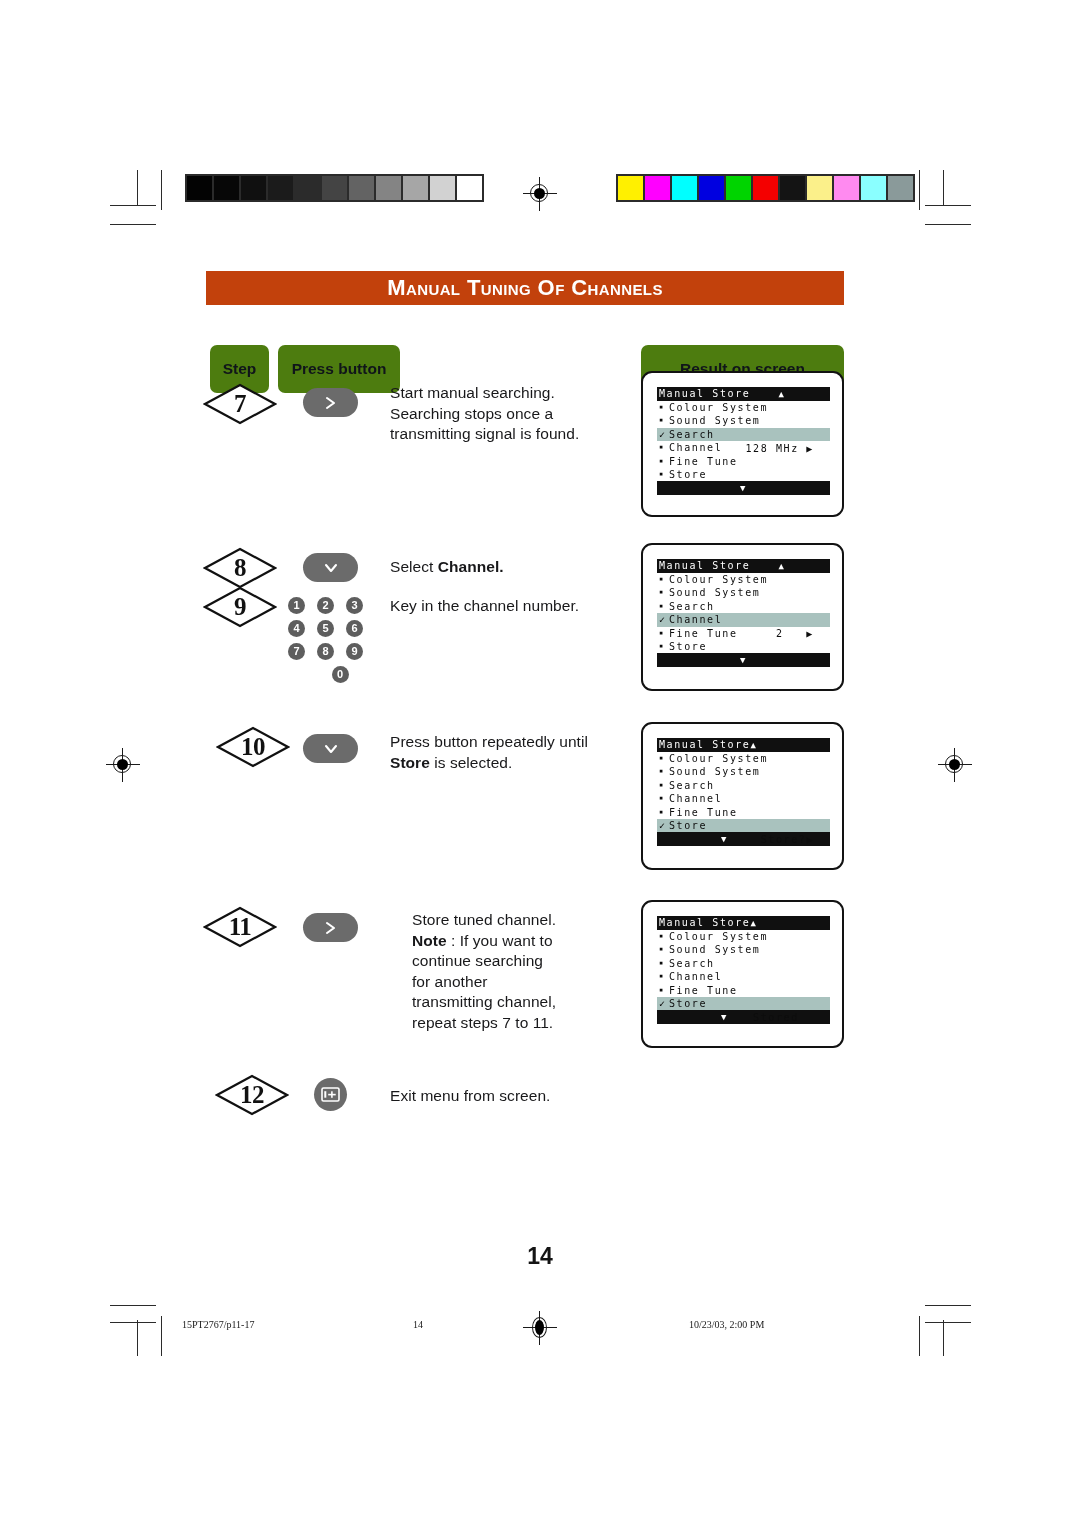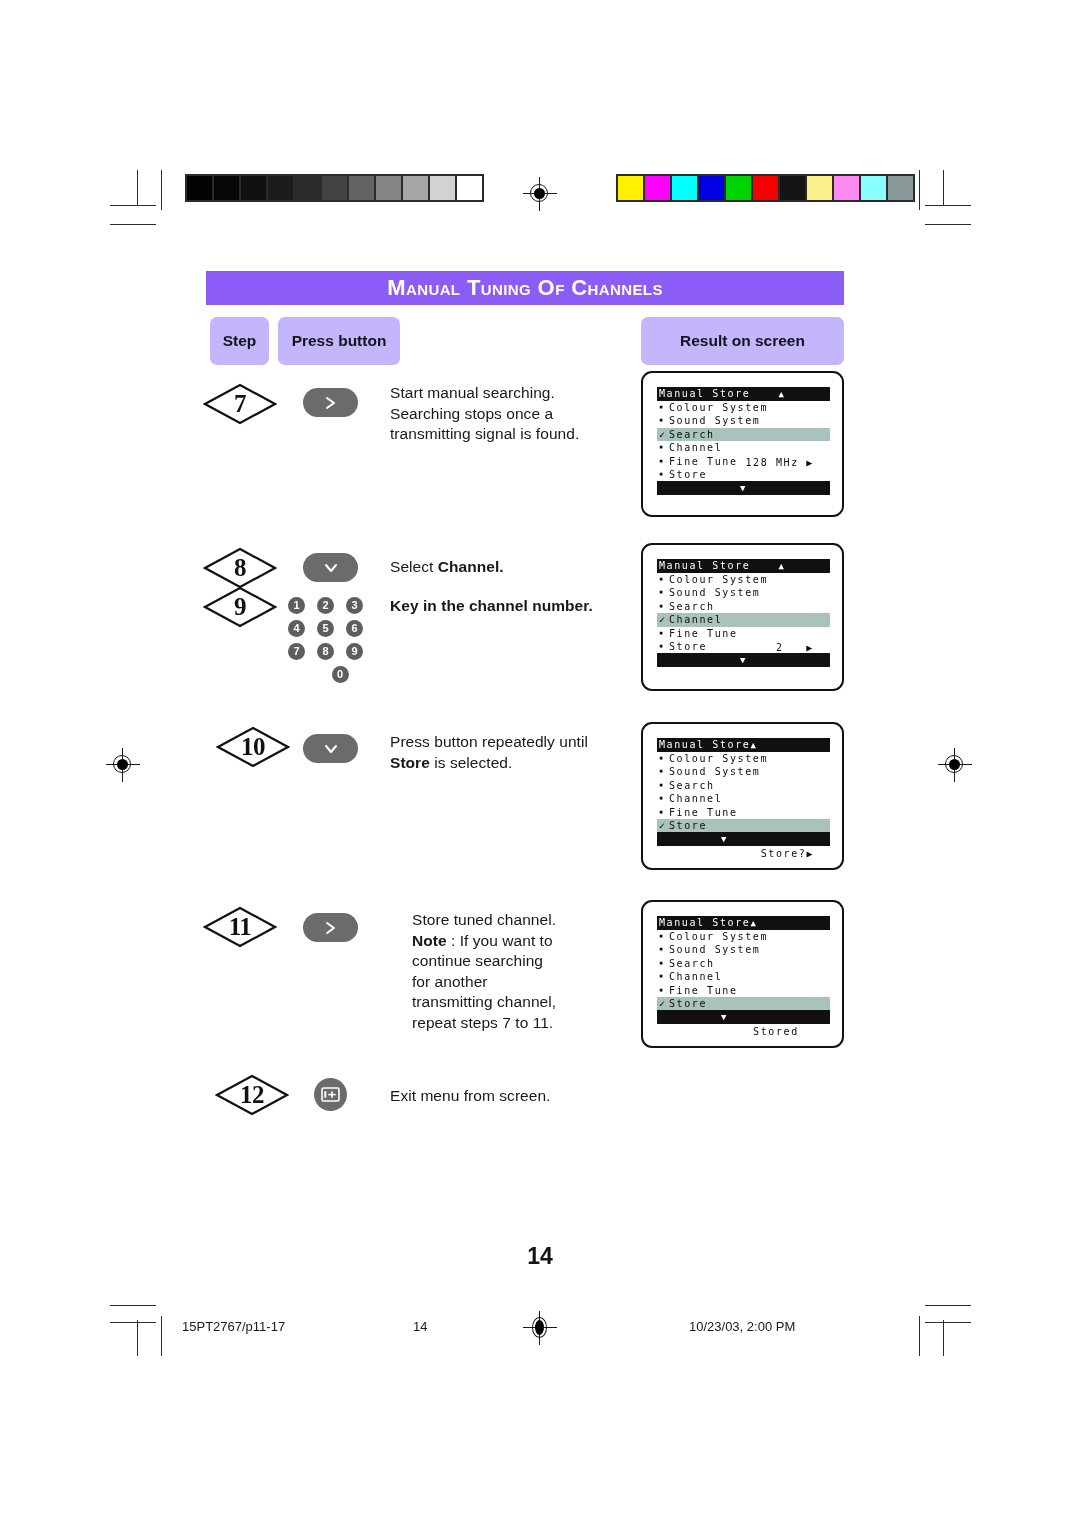--- a/index.html
+++ b/index.html
@@ -61,46 +61,47 @@
   .bar-strip .patch {
     width: 25px;
     height: 24px;
   }
 
   
   .title-bar {
     position: absolute;
     left: 206px; top: 271px;
     width: 638px; height: 34px;
-    background: #8b5cf6;
+    background: #c2410c;
     color: #ffffff;
     display: flex;
     align-items: center;
     justify-content: center;
     letter-spacing: .4px;
   }
   .title-bar .t-txt {
     font-size: 22px;
     font-weight: bold;
     font-variant: small-caps;
     text-transform: capitalize;
   }
 
   
   .tab {
     position: absolute;
-    background: #c4b5fd;
+    background: #4d7c0f;
     border-radius: 7px;
     display: flex;
     align-items: center;
     justify-content: center;
     font-size: 15.5px;
     font-weight: bold;
     color: #10151a;
     height: 48px;
+    margin-top: 28px;
   }
   #tab-step        { left: 210px; top: 317px; width: 59px; }
   #tab-press       { left: 278px; top: 317px; width: 122px; }
   #tab-result      { left: 641px; top: 317px; width: 203px; }
 
   .diamond {
     position: absolute;
     width: 74px; height: 42px;
   }
   .diamond svg { display: block; }
@@ -171,20 +172,21 @@
   }
   .osd-line {
     font-family: "DejaVu Sans Mono", monospace;
     font-size: 10px;
     letter-spacing: 1.6px;
     line-height: 13.4px;
     height: 13.4px;
     white-space: pre;
     color: #0d0d0d;
     display: flex;
+    align-items: center;
     box-sizing: border-box;
   }
   .osd-titlebar {
     background: #101010;
     color: #ffffff;
     padding-left: 2px;
     height: 14px;
     line-height: 14px;
   }
   .osd-footbar {
@@ -219,22 +221,22 @@
     top: 1243px;
     text-align: center;
     font-size: 23px;
     font-weight: bold;
     color: #141414;
   }
 
   
   .footer-txt {
     position: absolute;
-    font-family: Liberation Sans, sans-serif;
-    font-size: 13px;
+    font-family: Liberation Serif, serif;
+    font-size: 10px;
     color: #1a1a1a;
     white-space: nowrap;
   }
 </style>
 </head>
 <body>
 
 <div class="cropmark h" style="left:110px; top:205px; width:46px;"></div>
 <div class="cropmark v" style="left:137px; top:170px; height:36px;"></div>
 <div class="cropmark h" style="left:110px; top:224px; width:46px;"></div>
@@ -354,21 +356,21 @@
     </div>
     <div class="krow">
       <div class="kkey">7</div>
       <div class="kkey">8</div>
       <div class="kkey">9</div>
     </div>
     <div class="krow zero">
       <div class="kkey">0</div>
     </div>
   </div>
-<div class="instr" style="left:390px; top:596px; width:250px;font-weight:bold;">Key in the channel number.</div>
+<div class="instr" style="left:390px; top:596px; width:250px;">Key in the channel number.</div>
 
 <div class="diamond" style="left:216px; top:726px;">
   <svg width="74" height="42" viewBox="0 0 74 42">
     <polygon points="37,2 72,21 37,40 2,21" fill="#ffffff" stroke="#111111" stroke-width="2.2"></polygon>
   </svg>
   <div class="num">10</div>
 </div>
 <div class="rbtn-pill" style="left:303px; top:734px;">
   <svg width="16" height="13" viewBox="0 0 16 13">
     <polyline points="3,4 8,10 13,4" fill="none" stroke="#ffffff" stroke-width="2.1" stroke-linecap="round" stroke-linejoin="round"></polyline>

